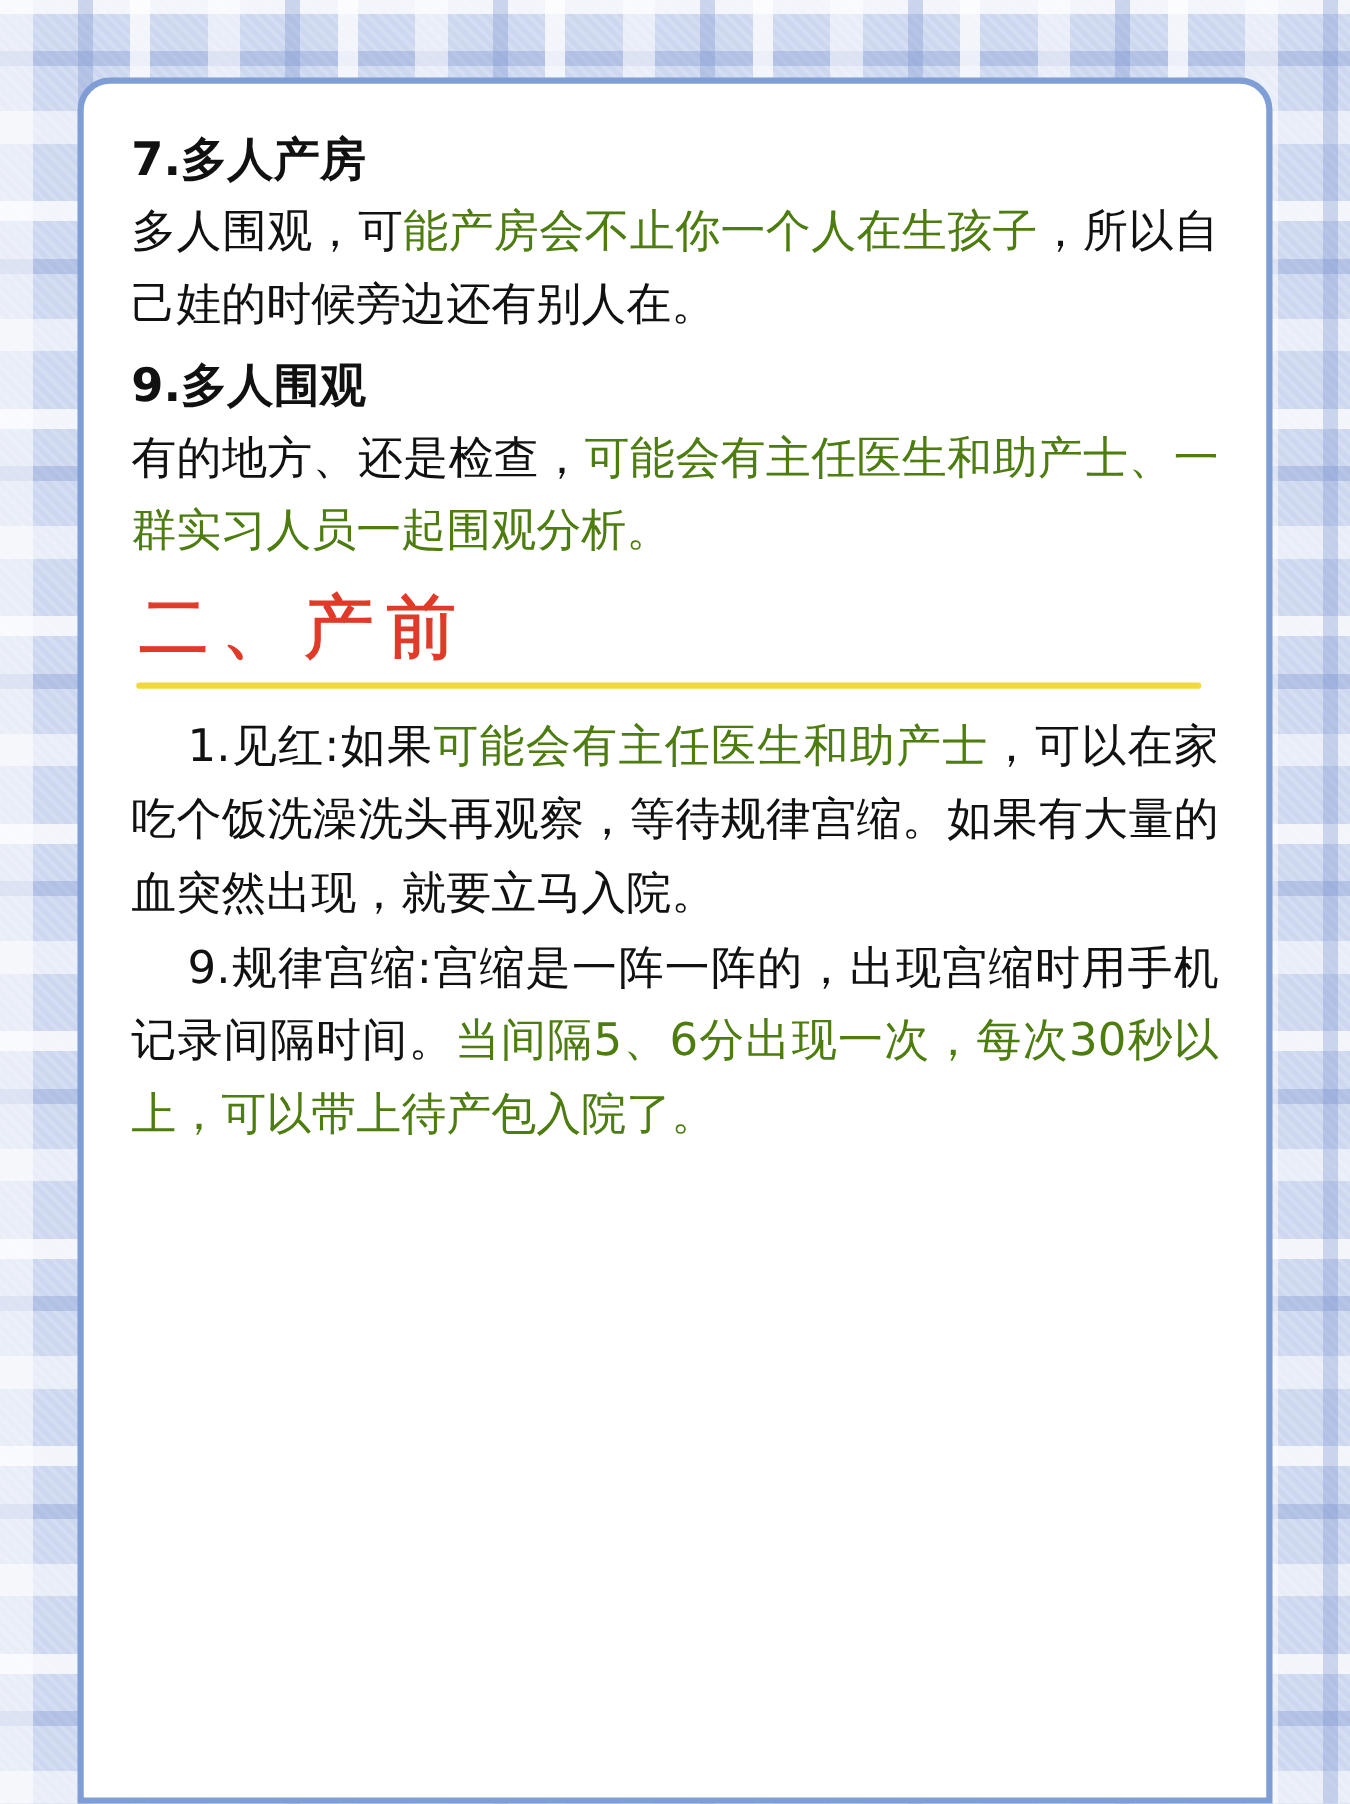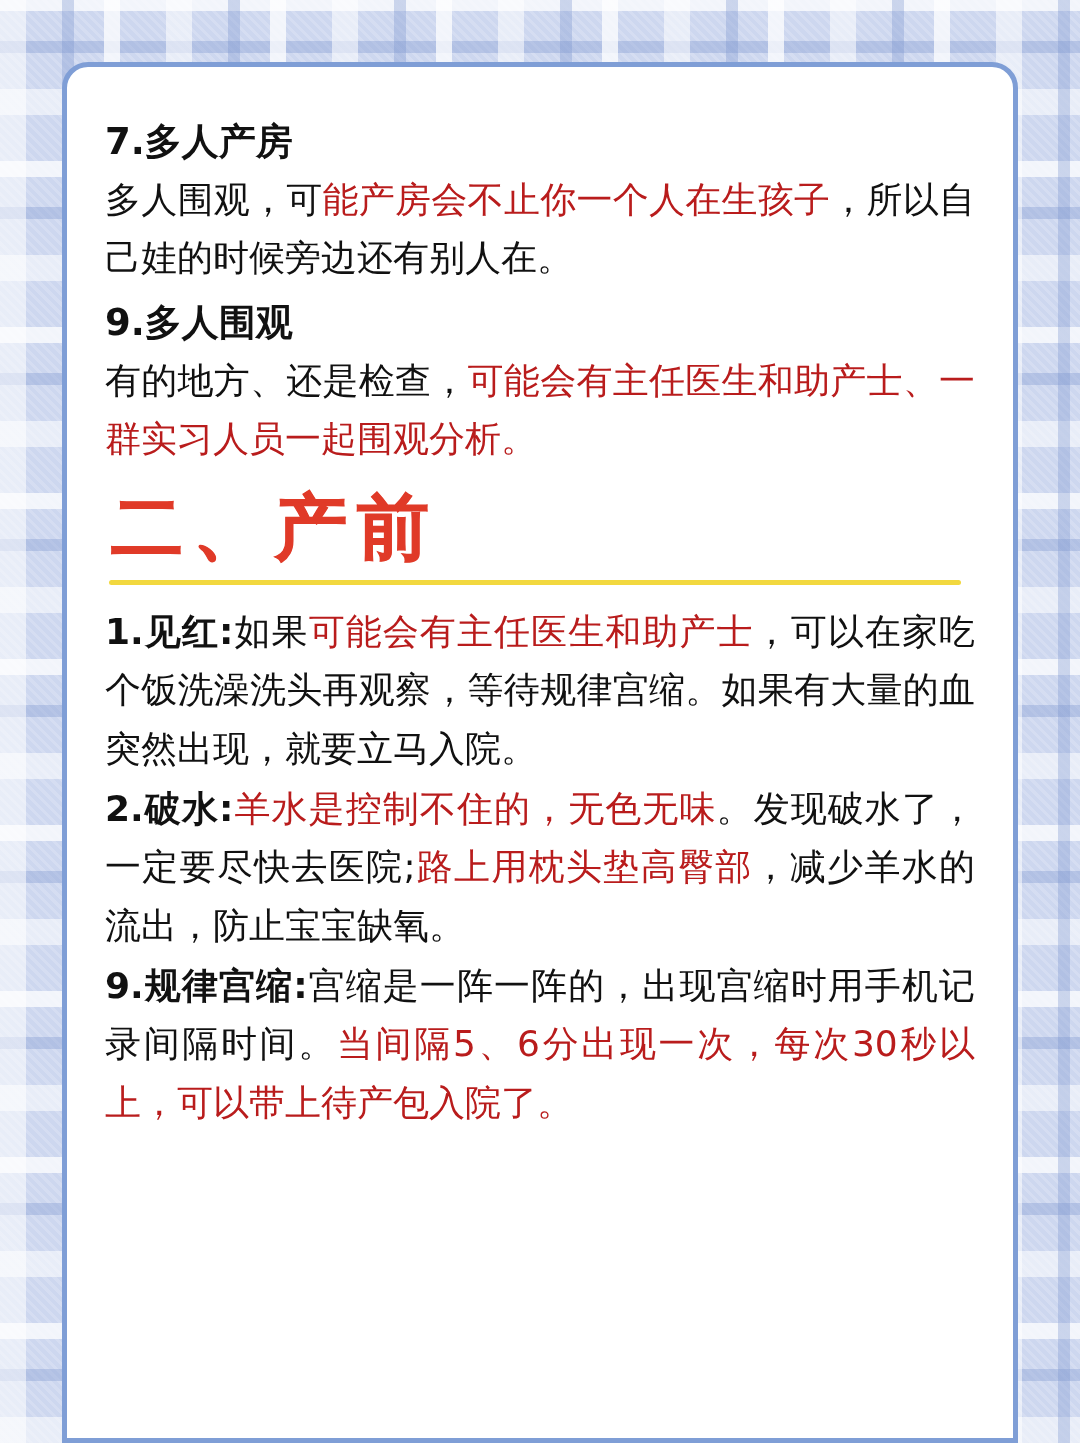--- a/index.html
+++ b/index.html
@@ -48,21 +48,21 @@
   .card {
     position: absolute;
     left: 62px;
     top: 62px;
     width: 956px;
     height: 1381px;
     background: #ffffff;
     border: 5px solid #7f9ed6;
     border-radius: 26px 26px 0 0;
     box-sizing: border-box;
-    padding: 40px 38px 0 38px;
+    padding: 26px 38px 0 38px;
     overflow: hidden;
   }
 
   .content {
     font-family: "DejaVu Sans", "Liberation Sans", sans-serif;
   }
 
   h3.heading {
     font-size: 37px;
     font-weight: bold;
@@ -76,27 +76,27 @@
     font-size: 36px;
     color: #111111;
     margin: 0 0 2px 0;
     line-height: 1.62;
     text-align: justify;
     text-justify: inter-ideograph;
     letter-spacing: 0px;
   }
 
   .red {
-    color: #b91c1c;
+    color: #4d7c0f;
   }
 
   
   .section-title {
-    font-size: 72px;
-    font-weight: bold;
+    font-size: 56px;
+    font-weight: normal;
     color: #e03a28;
     letter-spacing: 10px;
     margin: 14px 0 0 6px;
     line-height: 1.25;
     -webkit-text-stroke: 1px #e03a28;
   }
   .section-rule {
     height: 5px;
     background: #f2d83f;
     width: 852px;
@@ -106,33 +106,33 @@
 
   .numbered {
     font-size: 36px;
     color: #111111;
     margin: 0 0 2px 0;
     line-height: 1.62;
     text-align: justify;
     text-justify: inter-ideograph;
   }
   .numbered .lead {
-    font-weight: bold;
+    font-weight: normal;
+    margin-left: 45px;
   }
 </style>
 </head>
 <body>
 
 <div class="page">
   <div class="card">
     <div class="content">
         <h3 class="heading">7.多人产房</h3>
         <p class="para"><span>多人围观，可</span><span class="red">能产房会不止你一个人在生孩子</span><span>，所以自己娃的时候旁边还有别人在。</span></p>
         <h3 class="heading">9.多人围观</h3>
         <p class="para"><span>有的地方、还是检查，</span><span class="red">可能会有主任医生和助产士、一群实习人员一起围观分析。</span></p>
         <div class="section-title">二、产前</div>
         <div class="section-rule"></div>
         <p class="numbered"><span class="lead">1.见红:</span><span>如果</span><span class="red">可能会有主任医生和助产士</span><span>，可以在家吃个饭洗澡洗头再观察，等待规律宫缩。如果有大量的血突然出现，就要立马入院。</span></p>
-        <p class="numbered"><span class="lead">2.破水:</span><span class="red">羊水是控制不住的，无色无味</span><span>。发现破水了，一定要尽快去医院;</span><span class="red">路上用枕头垫高臀部</span><span>，减少羊水的流出，防止宝宝缺氧。</span></p>
         <p class="numbered"><span class="lead">9.规律宫缩:</span><span>宫缩是一阵一阵的，出现宫缩时用手机记录间隔时间。</span><span class="red">当间隔5、6分出现一次，每次30秒以上，可以带上待产包入院了。</span></p>
       </div>
   </div>
 </div>
 
 </body></html>

